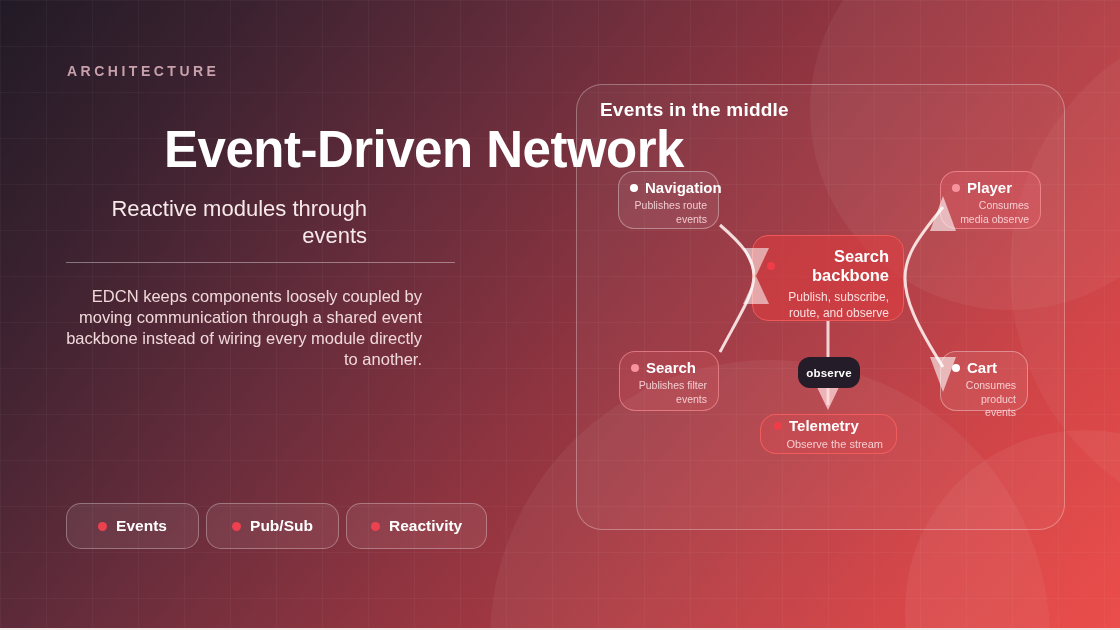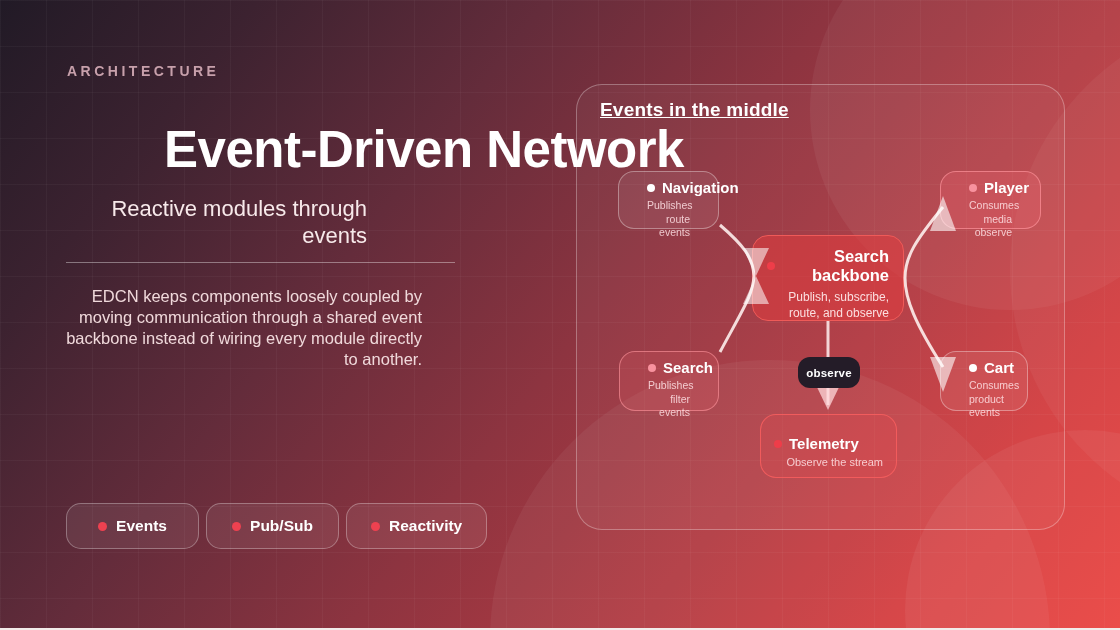--- a/index.html
+++ b/index.html
@@ -57,42 +57,42 @@
   .badge-label{ font-size:15.5px; font-weight:700; color:#ffffff; }
 
   
   .panel{
     position:absolute; left:576px; top:84px; width:489px; height:446px;
     border:1.5px solid rgba(255,255,255,0.30); border-radius:26px;
     background:rgba(255,255,255,0.04);
   }
   .panel-title{
     position:absolute; left:23px; top:14px;
-    font-size:19px; font-weight:800; color:#ffffff; letter-spacing:0.2px;text-decoration:underline;
+    font-size:19px; font-weight:800; color:#ffffff; letter-spacing:0.2px;
   }
   .node{
-    position:absolute; border-radius:16px; padding:7px 28px;
+    position:absolute; border-radius:16px; padding:7px 11px;
     border:1.5px solid rgba(255,255,255,0.35); background:rgba(255,255,255,0.07);
   }
   .node-title-row{ display:flex; align-items:center; gap:7px; }
   .node-dot{ width:8px; height:8px; border-radius:50%; background:#fff; flex:0 0 auto; }
   .node-title{ font-size:15px; font-weight:800; color:#ffffff; }
   .node-sub{ margin-top:3px; font-size:10.5px; line-height:1.3; color:rgba(255,226,229,0.85); }
 
   .node-navigation{ left:41px;  top:86px;  width:101px; height:58px; }
   .node-player    { left:363px; top:86px;  width:101px; height:58px;
                     border-color:rgba(255,150,158,0.65); background:rgba(242,105,115,0.26); }
   .node-search    { left:42px;  top:266px; width:100px; height:60px;
                     border-color:rgba(255,150,158,0.60); background:rgba(242,105,115,0.17); }
   .node-cart      { left:363px; top:266px; width:88px; height:60px; }
   .node-backbone  { left:175px; top:150px; width:152px; height:86px; padding:11px 14px;
                     border-color:#ef5a58; background:rgba(226,60,62,0.55); }
   .node-backbone .node-title{ font-size:16.5px; }
   .node-backbone .node-sub{ font-size:12px; margin-top:5px; color:rgba(255,235,237,0.92); }
-  .node-telemetry { left:183px; top:329px; width:137px; height:64px; padding:20px 13px;
+  .node-telemetry { left:183px; top:329px; width:137px; height:40px; padding:2px 13px;
                     border-color:rgba(248,95,95,0.85); background:rgba(235,75,80,0.24); }
   .node-telemetry .node-sub{ font-size:11px; }
 
   .edges{ position:absolute; left:0; top:0; width:489px; height:446px; pointer-events:none; }
 
   .observe-pill{
     position:absolute; left:221px; top:272px; width:62px; height:31px;
     background:#241c28; border-radius:12px;
     display:flex; align-items:center; justify-content:center;
     font-size:11.5px; font-weight:700; color:#ffffff; letter-spacing:0.2px;

